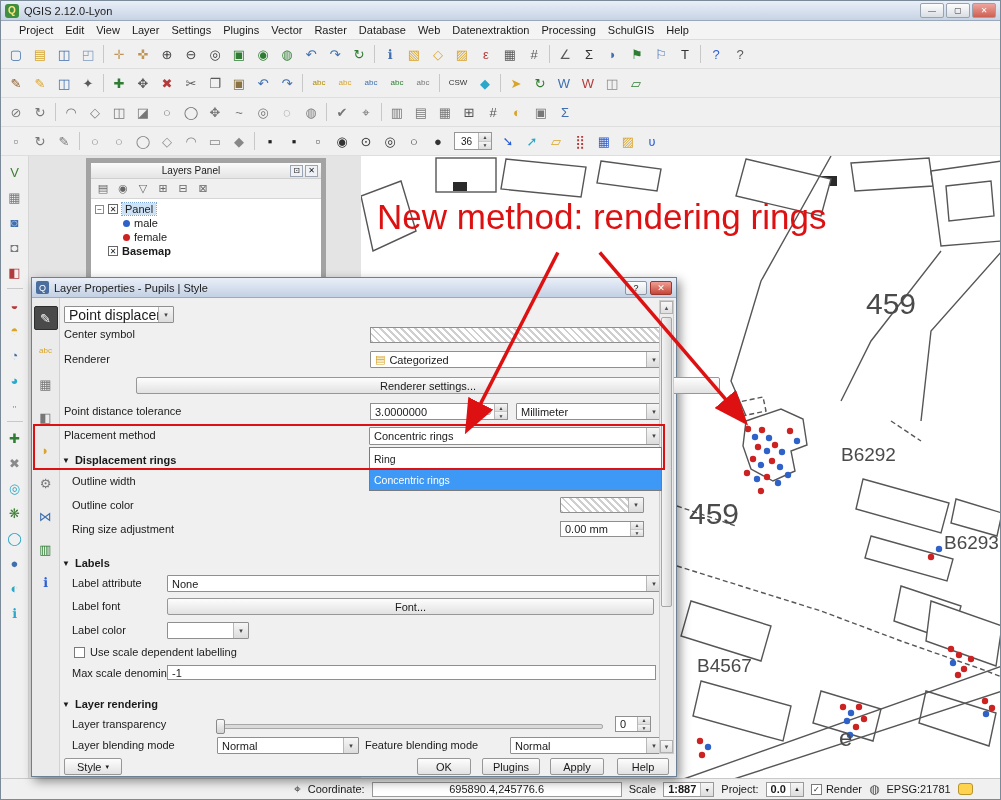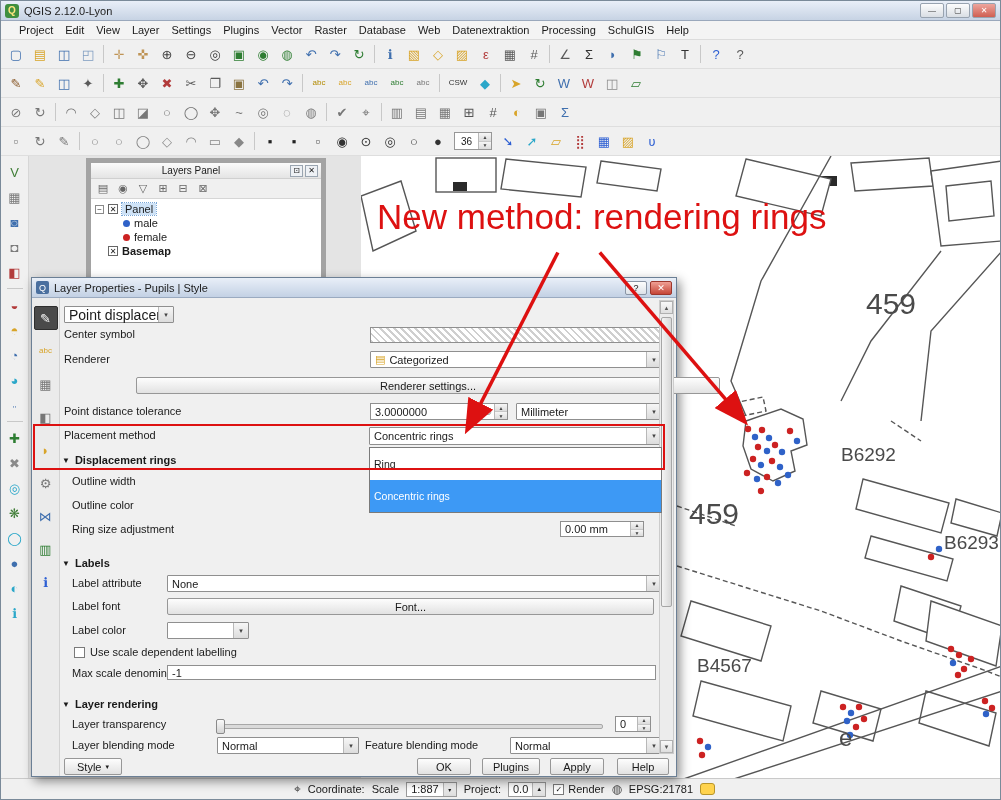--- a/index.html
+++ b/index.html
@@ -86,36 +86,36 @@
   .combo-arrow { width:15px; align-self:stretch; background:linear-gradient(#f6f6f6,#dcdcdc); border-left:1px solid #b8b8b8; display:flex; align-items:center; justify-content:center; font-size:7px; color:#444; }
   .btn { position:absolute; background:linear-gradient(#fdfdfd,#e2e2e2); border:1px solid #979797; border-radius:2px; display:flex; align-items:center; justify-content:center; gap:4px; }
   .field { position:absolute; background:#fff; border:1px solid #8f8f8f; display:flex; align-items:center; }
   .field .val { flex:1; padding:0 4px; white-space:nowrap; }
   .clear-ic { color:#9a9a9a; font-size:10px; margin-right:2px; }
   .spin-btns { width:13px; align-self:stretch; display:flex; flex-direction:column; border-left:1px solid #b8b8b8; }
   .spin-btns span { flex:1; background:linear-gradient(#f6f6f6,#dcdcdc); font-size:5px; display:flex; align-items:center; justify-content:center; color:#444; border-bottom:1px solid #c8c8c8; }
   .spin-btns span:last-child { border-bottom:none; }
   .hatch { background:repeating-linear-gradient(45deg,#cfcfcf 0 2px,#ffffff 2px 5px); }
   .popup { position:absolute; left:337px; top:169px; width:293px; background:#fff; border:1px solid #7a7a7a; z-index:30; }
-  .popup-item { height:21px; display:flex; align-items:center; padding:16px 4px; font-size:10.5px; }
+  .popup-item { height:21px; display:flex; align-items:center; padding:0 4px; font-size:10.5px; }
   .popup-item.sel { background:var(--accent); color:#fff; }
   .slider-track { position:absolute; height:5px; background:#dadada; border:1px solid #a8a8a8; border-radius:2px; }
   .slider-handle { position:absolute; width:9px; height:15px; background:linear-gradient(#fafafa,#d4d4d4); border:1px solid #8a8a8a; border-radius:2px; }
   .dlg-scroll { position:absolute; right:2px; top:22px; width:15px; height:454px; background:#ececec; border:1px solid #cccccc; }
   .scroll-btn { position:absolute; left:0; width:13px; height:13px; background:linear-gradient(#f8f8f8,#dedede); border:1px solid #b0b0b0; font-size:6px; display:flex; align-items:center; justify-content:center; color:#555; }
   .scroll-thumb { position:absolute; left:1px; top:16px; width:11px; height:290px; background:linear-gradient(90deg,#f4f4f4,#d8d8d8); border:1px solid #a6a6a6; border-radius:2px; }
   .cbox { width:11px; height:11px; border:1px solid #7a7a7a; background:#fff; display:inline-flex; align-items:center; justify-content:center; font-size:8px; }
 
   
   .statusbar { position:absolute; left:0; bottom:0; width:100%; height:21px; background:#f0f0f0; border-top:1px solid #c9c9c9; display:flex; align-items:center; gap:7px; padding:0 8px; }
   .sb-spacer { width:278px; }
   .sb-ic { font-size:12px; color:#444; }
   .sb-box { height:15px; background:#fff; border:1px solid #9a9a9a; display:flex; align-items:center; justify-content:center; padding:0 6px; }
   .sb-combo { height:15px; background:#fff; border:1px solid #9a9a9a; display:flex; align-items:center; }
-  .sb-combo .ct { padding:0 4px; }
+  .sb-combo .ct { padding:0 4px;font-weight:bold; }
   .sb-combo .ca { width:13px; align-self:stretch; background:linear-gradient(#f6f6f6,#dcdcdc); border-left:1px solid #b8b8b8; font-size:6px; display:flex; align-items:center; justify-content:center; }
   .render-wrap { display:flex; align-items:center; gap:4px; }
   .balloon { width:15px; height:12px; background:#ffd34d; border:1px solid #b8952a; border-radius:3px; }
 </style>
 </head>
 <body>
 
 <div class="app">
 
   <div class="titlebar">
@@ -899,20 +899,21 @@
       </marker>
     </defs>
     <line class="arrow" x1="558" y1="252" x2="468" y2="428" marker-end="url(#ah)"></line>
     <line class="arrow" x1="600" y1="252" x2="744" y2="420" marker-end="url(#ah)"></line>
   </svg>
 
   <div class="statusbar">
     <span class="sb-spacer"></span>
     <span class="sb-ic">⌖</span>
     <span>Coordinate:</span>
+    <span class="sb-box" style="width:250px;">695890.4,245776.6</span>
     <span>Scale</span>
     <span class="sb-combo">
       <span class="ct">1:887</span>
       <span class="ca">▾</span>
     </span>
     <span>Project:</span>
     <span class="sb-combo">
       <span class="ct">0.0</span>
       <span class="ca">▲</span>
     </span>

